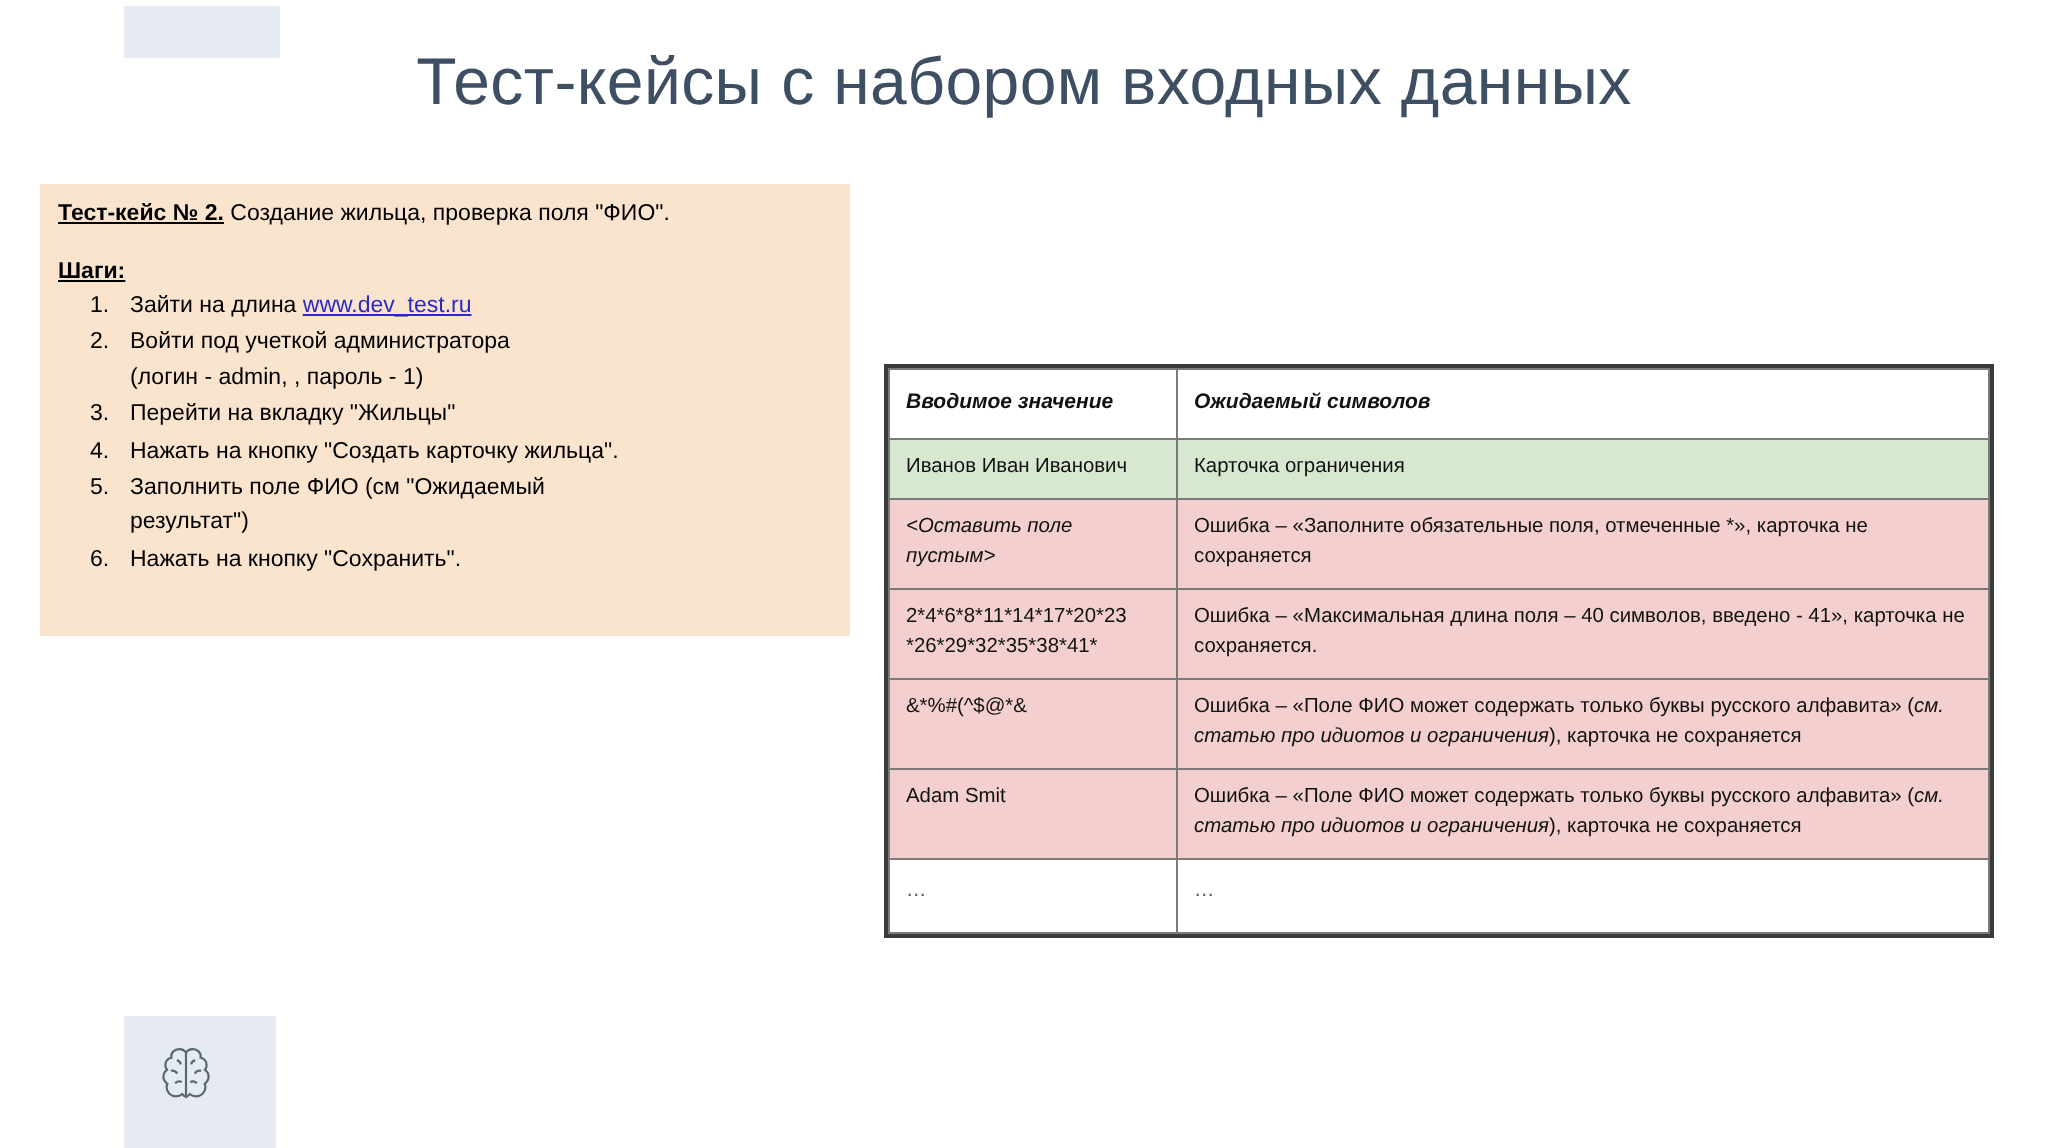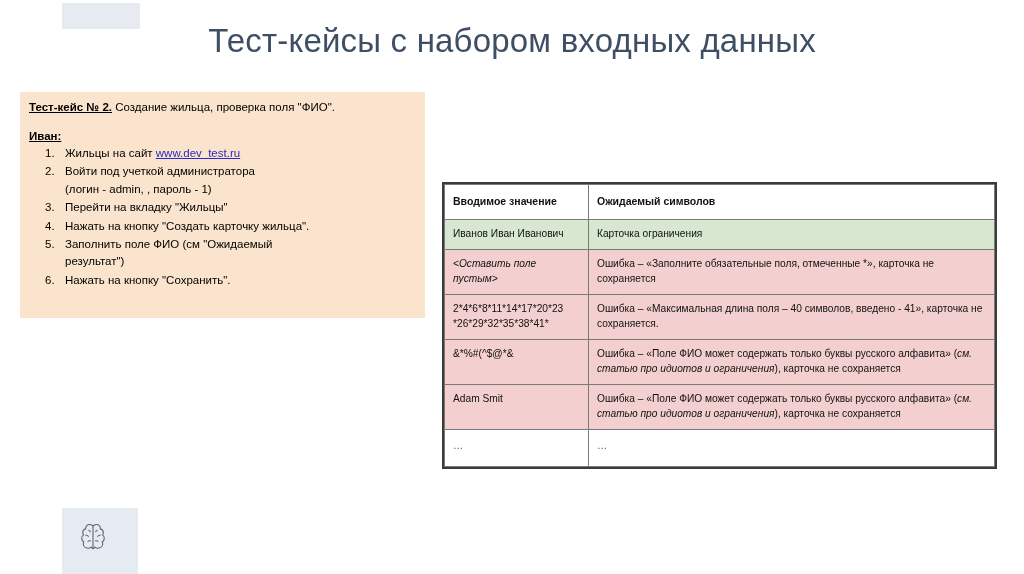--- a/index.html
+++ b/index.html
@@ -81,45 +81,45 @@
     border:1px solid #7a7a7a;
     vertical-align:top;
     font-size:10.2px;
     line-height:1.42;
     color:#111;
     padding:7px 8px 8px 8px;
   }
   table.tc-table td.c1 { width:144px; }
   table.tc-table tr.hdr td {
     background:#ffffff; font-weight:bold; font-size:10.5px;
-    padding-top:9px; padding-bottom:10px;
+    padding-top:9px; padding-bottom:10px;font-style:italic;
   }
   table.tc-table tr.ok td { background:#d8e8d0; }
   table.tc-table tr.err td { background:#f3cfcf;margin-left:29px; }
   table.tc-table tr.more td { background:#ffffff; color:#555; padding-top:9px; padding-bottom:12px; }
   .it { font-style:italic; }
 </style>
 </head>
 <body>
 
 <div class="slide">
 
   <div class="deco-top"></div>
 
   <h1 class="title">Тест-кейсы с набором входных данных</h1>
 
   <div class="steps-panel">
     <div class="tc-head">
       <b>Тест-кейс № 2.</b><span class="rest"> Создание жильца, проверка поля "ФИО".</span>
     </div>
-    <div class="steps-label">Иван:</div>
+    <div class="steps-label">Шаги:</div>
     <ol class="steps" id="steps-list">
         <li>
           <span class="num">1.</span>
-          <span class="body"><span>Жильцы на сайт </span><a class="link">www.dev_test.ru</a></span>
+          <span class="body"><span>Зайти на длина </span><a class="link">www.dev_test.ru</a></span>
         </li>
         <li>
           <span class="num">2.</span>
           <span class="body"><span>Войти под учеткой администратора</span><span class="sub">(логин - admin, , пароль - 1)</span></span>
         </li>
         <li>
           <span class="num">3.</span>
           <span class="body"><span>Перейти на вкладку "Жильцы"</span></span>
         </li>
         <li>

